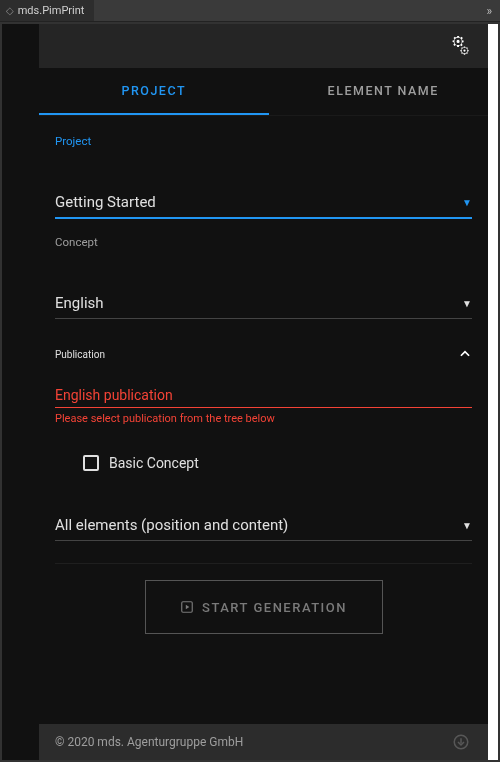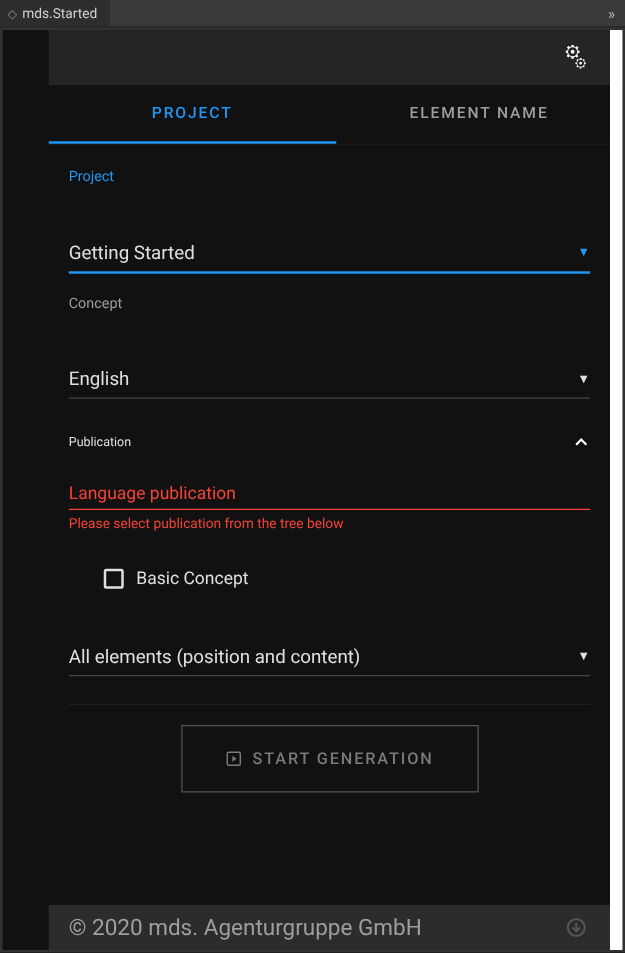--- a/index.html
+++ b/index.html
@@ -170,34 +170,34 @@
     background: transparent;
   }
   .play-icon { font-size: 12px; }
   .footer {
     height: 36px;
     background: var(--bg-footer);
     display: flex;
     align-items: center;
     justify-content: space-between;
     padding: 0 18px 0 16px;
-    font-size: 18px;
+    font-size: 12px;
     color: var(--text-dim);
     margin-right: 10px;
   }
   .footer-icon { opacity: 0.4; }
   svg { display: block; }
 </style>
 </head>
 <body>
 
 <div class="window-tab-bar">
   <div class="window-tab">
     <span class="grip">◇</span>
-    <span>mds.Started</span>
+    <span>mds.PimPrint</span>
   </div>
   <div class="expand">
     <span>»</span>
   </div>
 </div>
 
 <div class="panel">
   <div class="scrollbar"></div>
 
   <div class="toolbar">
@@ -239,21 +239,21 @@
     <div class="section-header">
       <span>Publication</span>
       <span class="chevron">
         <svg width="14" height="14" viewBox="0 0 24 24" fill="none" stroke="#fff" stroke-width="3">
             <polyline points="5 15 12 8 19 15"></polyline>
           </svg>
       </span>
     </div>
 
     <div class="error-block">
-      <div class="error-label">Language publication</div>
+      <div class="error-label">English publication</div>
       <div class="error-hint">Please select publication from the tree below</div>
     </div>
 
     <div class="tree-item">
       <span class="checkbox"></span>
       <span class="tree-label">Basic Concept</span>
     </div>
 
 
     <div class="form-field" style="margin-top:6px;">

